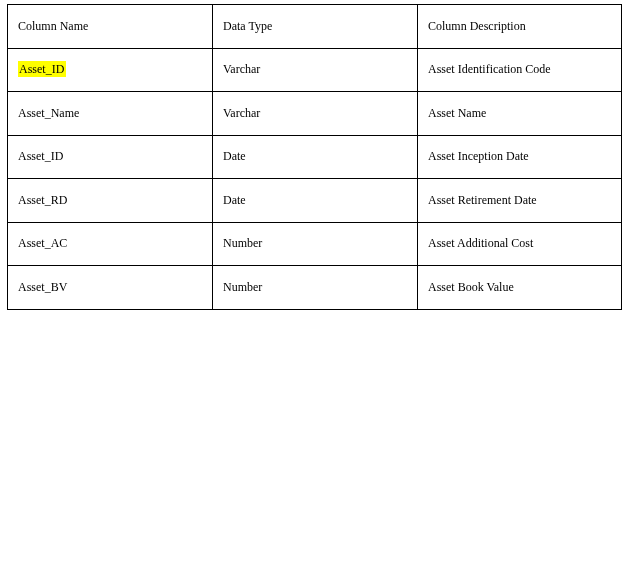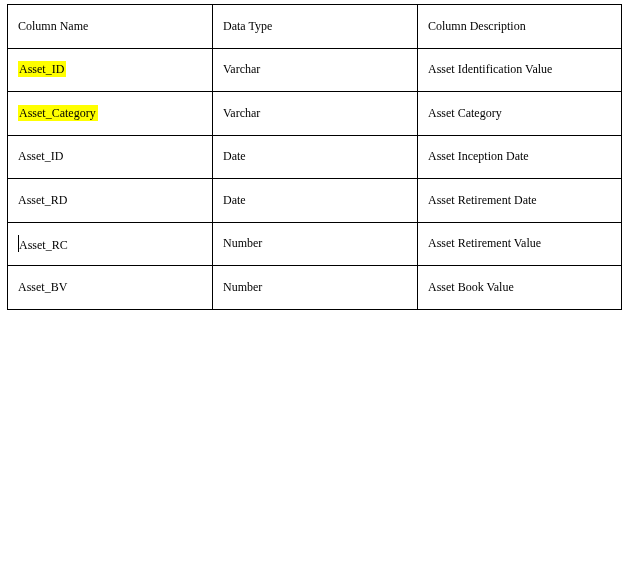--- a/index.html
+++ b/index.html
@@ -83,41 +83,41 @@
         </td>
         <td>
           <span class="cell-text">Column Description</span>
         </td>
       </tr>
     </thead>
     <tbody id="table-body">
         <tr>
           <td><span class="cell-text hl">Asset_ID</span></td>
           <td><span class="cell-text">Varchar</span></td>
-          <td><span class="cell-text">Asset Identification Value</span></td>
+          <td><span class="cell-text">Asset Identification Code</span></td>
         </tr>
         <tr>
-          <td><span class="cell-text hl">Asset_Category</span></td>
+          <td><span class="cell-text">Asset_Name</span></td>
           <td><span class="cell-text">Varchar</span></td>
-          <td><span class="cell-text">Asset Category</span></td>
+          <td><span class="cell-text">Asset Name</span></td>
         </tr>
         <tr>
           <td><span class="cell-text">Asset_ID</span></td>
           <td><span class="cell-text">Date</span></td>
           <td><span class="cell-text">Asset Inception Date</span></td>
         </tr>
         <tr>
           <td><span class="cell-text">Asset_RD</span></td>
           <td><span class="cell-text">Date</span></td>
           <td><span class="cell-text">Asset Retirement Date</span></td>
         </tr>
         <tr>
-          <td><span class="caret"></span><span class="cell-text">Asset_RC</span></td>
+          <td><span class="cell-text">Asset_AC</span></td>
           <td><span class="cell-text">Number</span></td>
-          <td><span class="cell-text">Asset Retirement Value</span></td>
+          <td><span class="cell-text">Asset Additional Cost</span></td>
         </tr>
         <tr>
           <td><span class="cell-text">Asset_BV</span></td>
           <td><span class="cell-text">Number</span></td>
           <td><span class="cell-text">Asset Book Value</span></td>
         </tr>
       </tbody>
   </table>
 
 </div>

